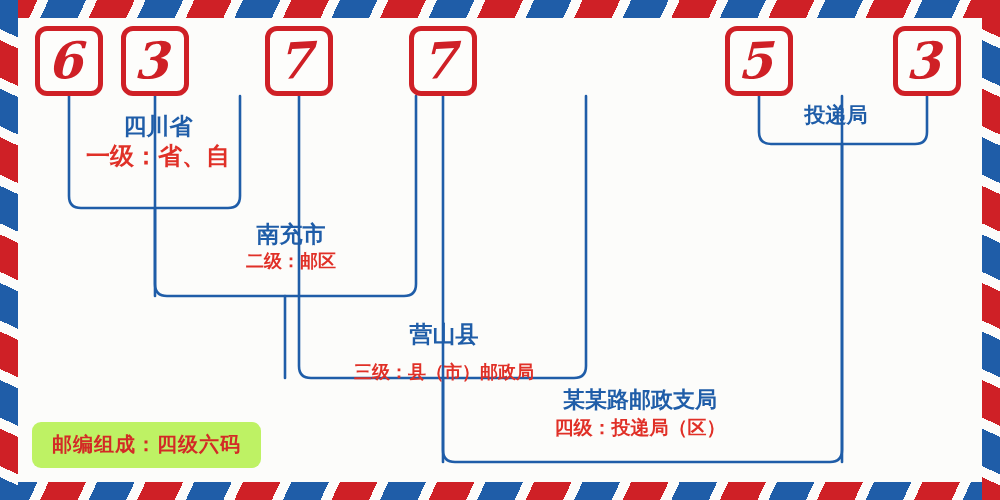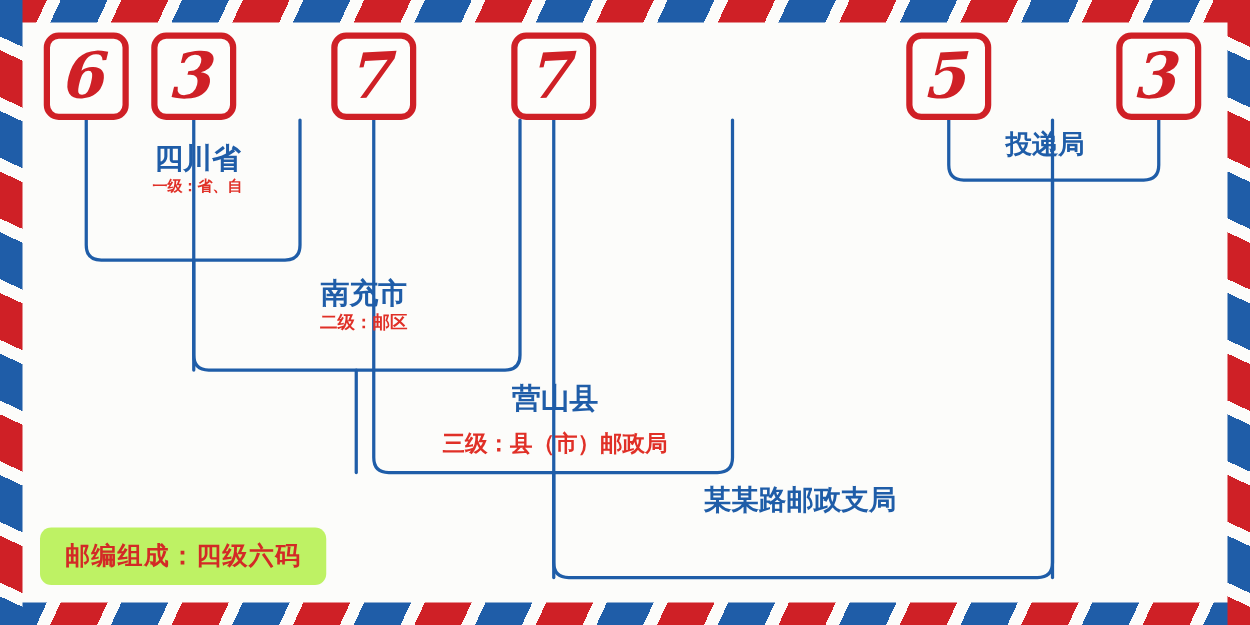--- a/index.html
+++ b/index.html
@@ -76,28 +76,28 @@
     font-family:Liberation Serif, serif;
     font-weight:700;color:#1f5da8;
   }
   .lbl .lvl{
     font-family:"DejaVu Sans","Liberation Sans",sans-serif;
     font-weight:700;color:#e03027;
   }
 
   #g-prov{left:76px;top:114px;width:164px;}
   #g-prov .name{font-size:23px;}
-  #g-prov .lvl{font-size:12px;margin-top:3px;}
+  #g-prov .lvl{font-size:24px;margin-top:3px;}
 
   #g-city{left:196px;top:222px;width:190px;}
   #g-city .name{font-size:23px;}
-  #g-city .lvl{font-size:14px;margin-top:3px;}
+  #g-city .lvl{font-size:18px;margin-top:3px;}
 
   #g-cnty{left:312px;top:306px;width:264px;}
-  #g-cnty .name{font-size:23px;}
+  #g-cnty .name{font-size:23px;margin-top:16px;}
   #g-cnty .lvl{font-size:18px;margin-top:14px;}
 
   #g-brch{left:470px;top:388px;width:340px;}
   #g-brch .name{font-size:22px;}
   #g-brch .lvl{font-size:19px;margin-top:4px;}
 
   #g-dlv{left:760px;top:104px;width:152px;}
   #g-dlv .name{font-size:21px;}
 
   
@@ -169,20 +169,21 @@
     <div class="lvl">二级：邮区</div>
   </div>
 
   <div class="lbl" id="g-cnty">
     <div class="name">营山县</div>
     <div class="lvl">三级：县（市）邮政局</div>
   </div>
 
   <div class="lbl" id="g-brch">
     <div class="name">某某路邮政支局</div>
+    <div class="lvl">四级：投递局（区）</div>
   </div>
 
   <div class="lbl" id="g-dlv">
     <div class="name">投递局</div>
   </div>
 
   <div id="legend">邮编组成：四级六码</div>
 
 </div>
 

